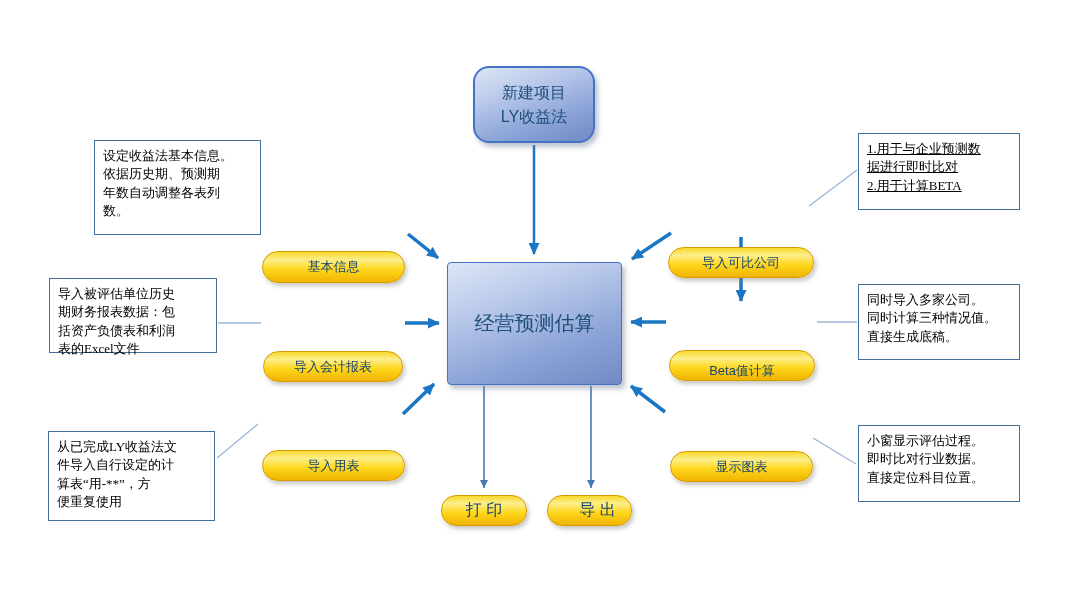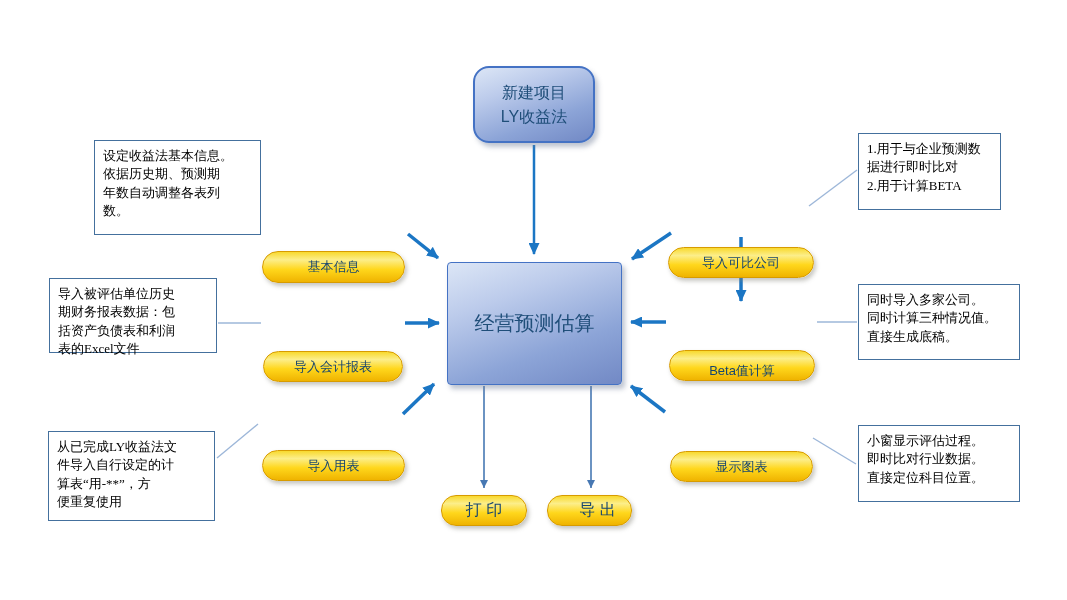--- a/index.html
+++ b/index.html
@@ -43,21 +43,21 @@
   
   .note{
     position:absolute;background:#ffffff;border:1.5px solid #44709d;
     color:#000;font-size:13px;line-height:1.42;padding:6px 6px 5px 8px;
     white-space:pre-line;box-sizing:border-box;
     font-family:"Liberation Serif","DejaVu Serif",serif;
   }
   #note-basic{left:50px;top:140px;width:167px;height:95px;margin-left:44px;}
   #note-report{left:49px;top:278px;width:168px;height:75px;}
   #note-table{left:48px;top:415px;width:167px;height:90px;margin-top:16px;}
-  #note-comparable{left:858px;top:133px;width:143px;height:77px;}
+  #note-comparable{left:858px;top:133px;width:162px;height:77px;text-decoration:underline;}
   #note-beta{left:858px;top:284px;width:162px;height:76px;}
   #note-chart{left:858px;top:425px;width:162px;height:77px;}
 </style>
 </head>
 <body>
 
 <div id="canvas">
 
   <svg id="edge-layer" width="1067" height="600" viewBox="0 0 1067 600">
     <defs>

